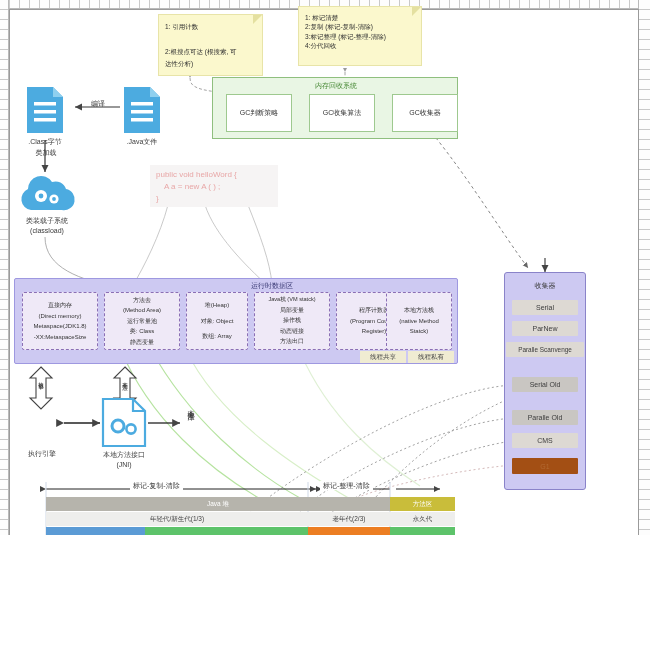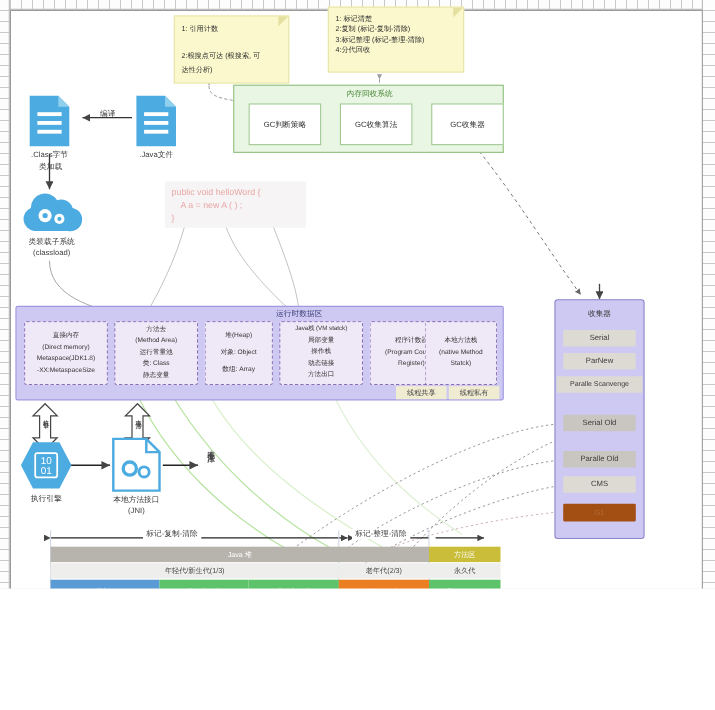--- a/index.html
+++ b/index.html
@@ -239,28 +239,20 @@
     </svg>
     <div class="txt vert" style="left:9px;top:11px;font-size:5.5px;">执行引擎</div>
   </div>
   <div class="abs" style="left:112px;top:366px;width:26px;height:44px;">
     <svg width="26" height="44">
       <path d="M13,1 L24,12 H18 V32 H24 L13,43 L2,32 H8 V12 H2 Z" fill="#fff" stroke="#444" stroke-width="1.1"></path>
     </svg>
     <div class="txt vert" style="left:9px;top:11px;font-size:5.5px;">本地方法</div>
   </div>
 
-  <div class="abs" style="left:18px;top:400px;width:48px;height:46px;">
-    <svg width="48" height="46">
-      <path d="M12,2 H36 L47,23 L36,44 H12 L1,23 Z" fill="#4cabe0"></path>
-      <rect x="14" y="12" width="20" height="22" rx="2" fill="none" stroke="#fff" stroke-width="1.6"></rect>
-      <text x="24" y="22" font-size="9" fill="#fff" text-anchor="middle" font-family="Liberation Sans, sans-serif">10</text>
-      <text x="24" y="31" font-size="9" fill="#fff" text-anchor="middle" font-family="Liberation Sans, sans-serif">01</text>
-    </svg>
-  </div>
   <div class="txt" style="left:14px;top:449px;width:56px;text-align:center;">执行引擎</div>
 
   <div class="abs" style="left:101px;top:398px;width:46px;height:50px;">
     <svg width="46" height="50">
       <path d="M2,1 h30 l12,12 v35 h-42 z" fill="#fff" stroke="#4cabe0" stroke-width="2.2"></path>
       <path d="M32,1 v12 h12" fill="none" stroke="#4cabe0" stroke-width="2.2"></path>
       <circle cx="17" cy="28" r="6" fill="none" stroke="#4cabe0" stroke-width="3"></circle>
       <circle cx="30" cy="31" r="4.6" fill="none" stroke="#4cabe0" stroke-width="2.6"></circle>
     </svg>
   </div>

